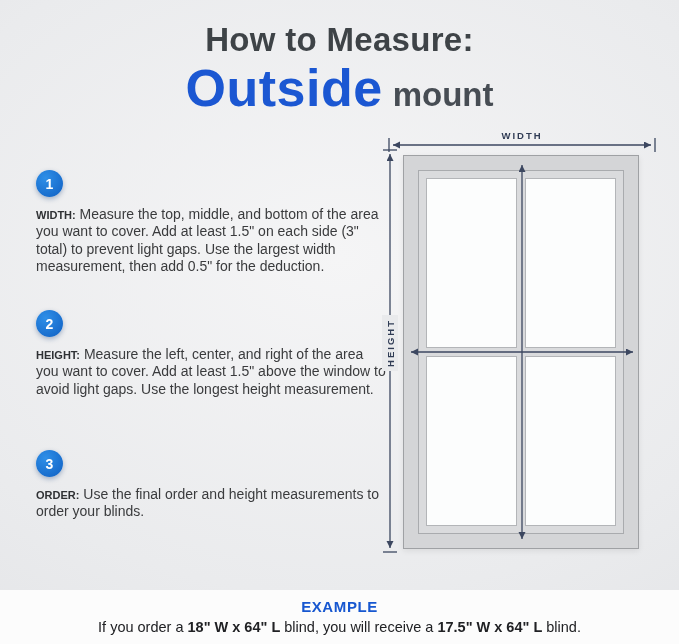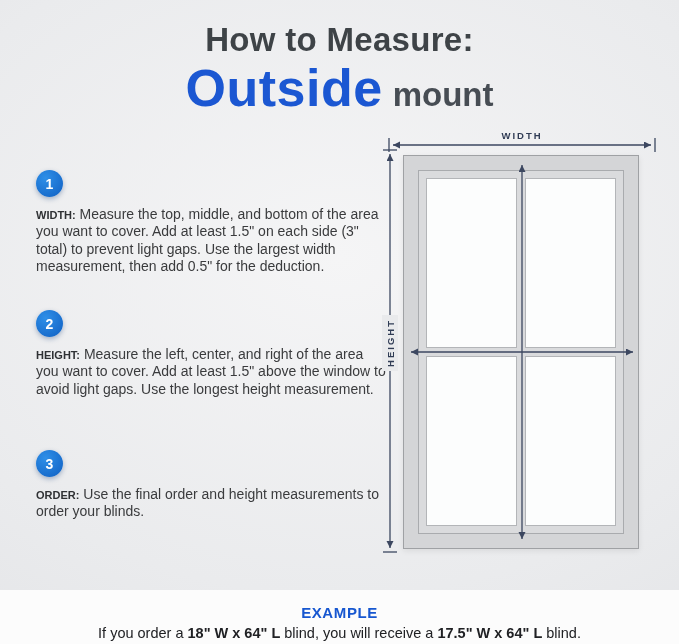--- a/index.html
+++ b/index.html
@@ -36,21 +36,21 @@
     position:absolute;left:14px;top:14px;right:14px;bottom:14px;
     background:#dadbdd;border:1px solid #a9abae;box-sizing:border-box;
     display:grid;grid-template-columns:1fr 1fr;grid-template-rows:1fr 1fr;gap:8px;padding:7px;
   }
   .pane{background:#fcfdfd;border:1px solid #b3b5b8;}
   .measure-overlay{position:absolute;left:368px;top:128px;}
   .measure-overlay text{font-family:"Liberation Sans",sans-serif;font-size:9.5px;font-weight:700;fill:#303c55;}
   
   .example{
     position:absolute;left:0;right:0;top:590px;height:54px;background:#fcfcfc;
-    text-align:center;padding-top:14px;box-sizing:border-box;
+    text-align:center;padding-top:8px;box-sizing:border-box;
   }
   .example-heading{font-size:15px;font-weight:800;color:#1757d0;letter-spacing:.6px;}
   .example-text{margin-top:4px;font-size:14.5px;color:#202124;}
   .example-bold{font-weight:700;}
 </style>
 </head>
 <body>
 
 <div class="canvas">
 

